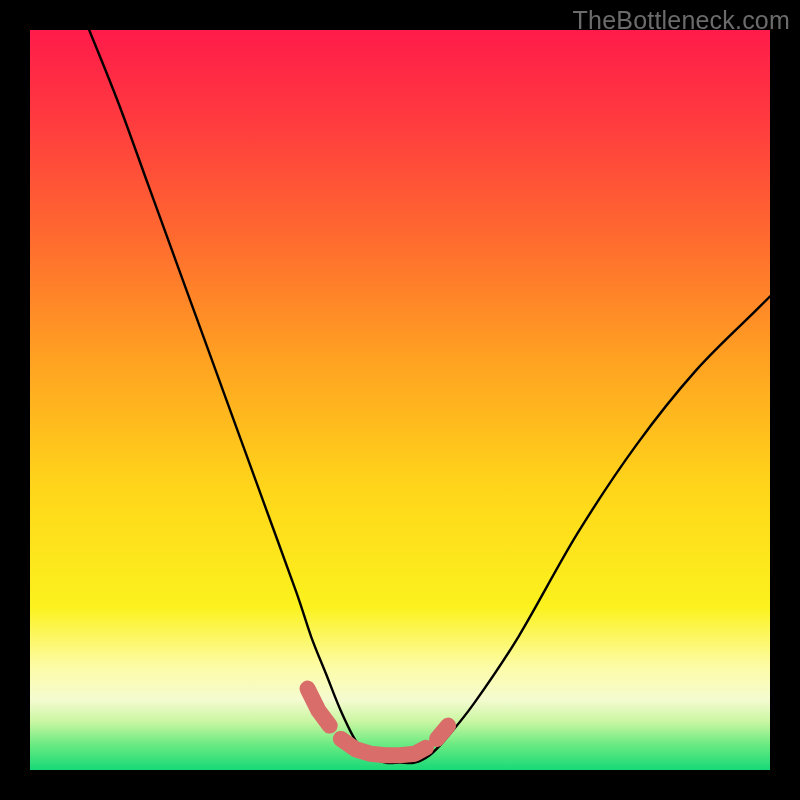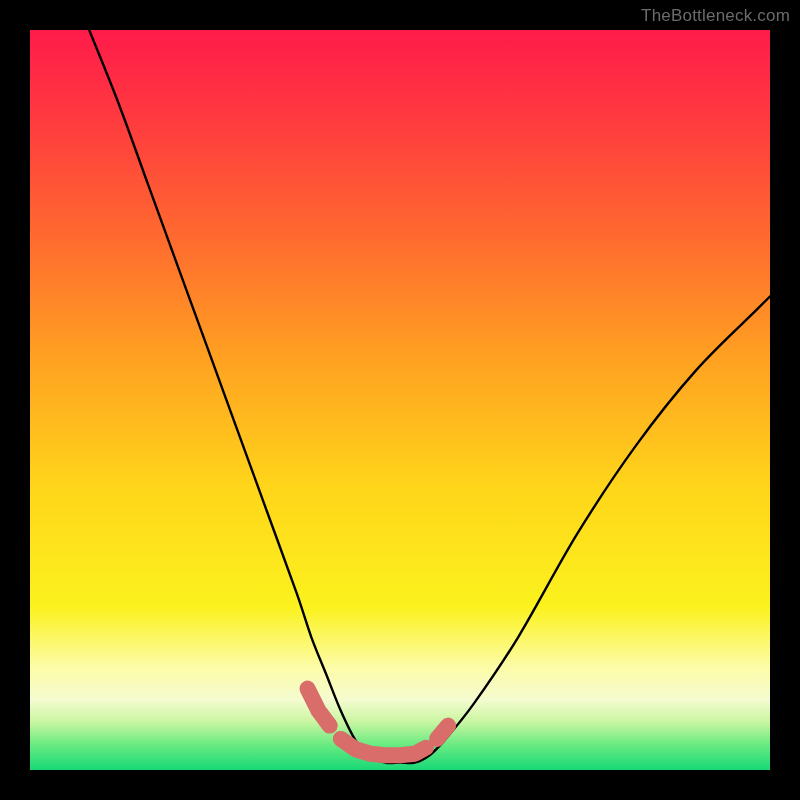--- a/index.html
+++ b/index.html
@@ -32,21 +32,21 @@
     left: 0;
     top: 0;
     width: 100%;
     height: 100%;
   }
   .watermark {
     position: absolute;
     top: 6px;
     right: 10px;
     color: #6b6b6b;
-    font-size: 17px;
+    font-size: 25px;
     font-weight: 500;
     letter-spacing: 0.2px;
   }
   svg.curve {
     position: absolute;
     left: 0;
     top: 0;
     width: 100%;
     height: 100%;
   }

